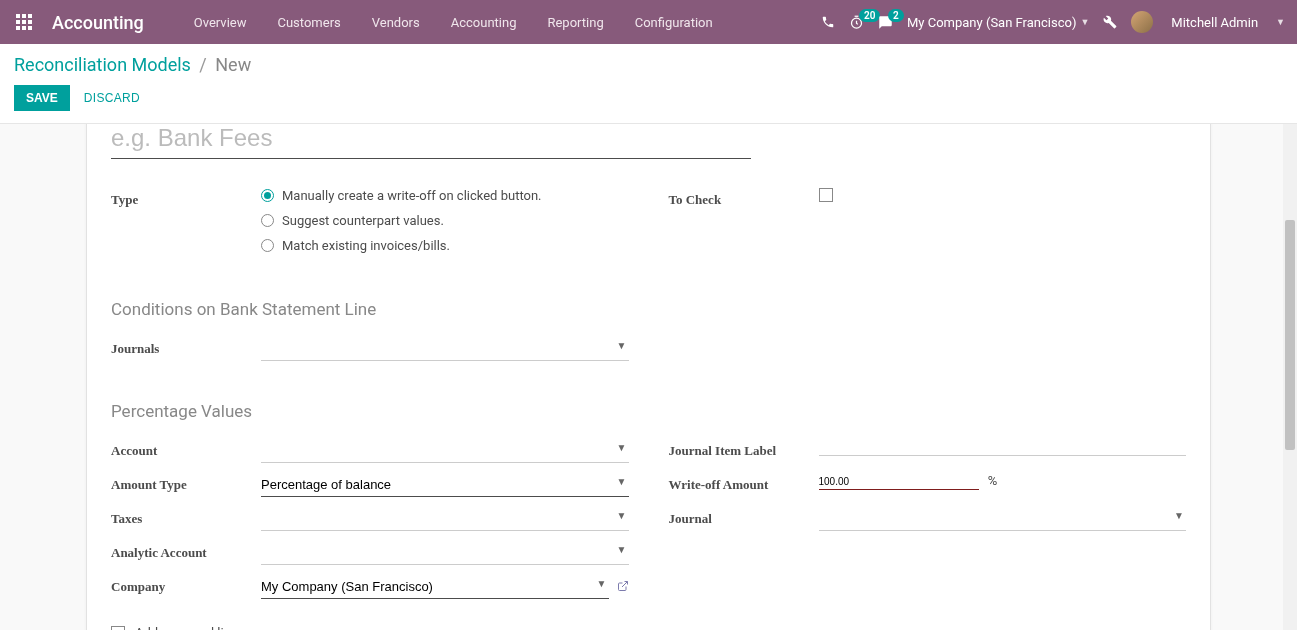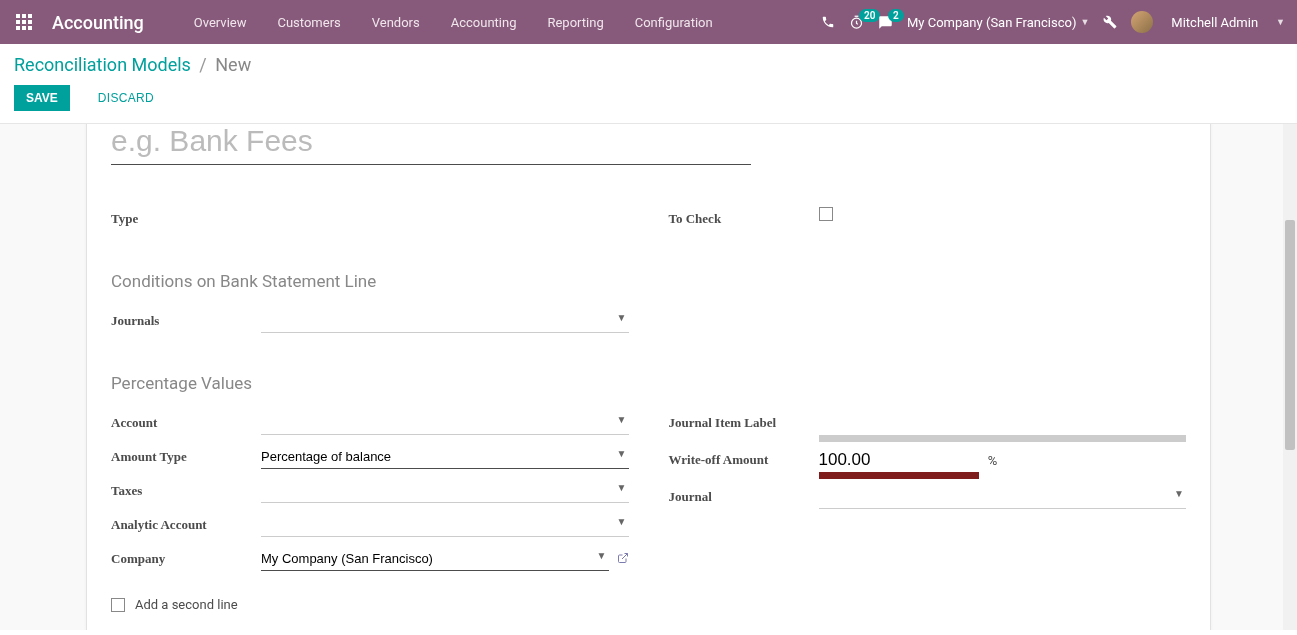--- a/index.html
+++ b/index.html
@@ -19,28 +19,28 @@
 .company-switch { color: #fff; font-size: 13px; cursor: pointer; display: flex; align-items: center; gap: 4px; }
 .user-menu { color: #fff; font-size: 13px; cursor: pointer; display: flex; align-items: center; gap: 18px; }
 .avatar { width: 22px; height: 22px; border-radius: 50%; background: linear-gradient(135deg,#d4a574,#8b6f47); display:inline-block; }
 .caret { font-size: 9px; opacity: .8; }
 
 
 .control-panel { padding: 10px 14px 12px; border-bottom: 1px solid #e6e6e6; }
 .breadcrumb { font-size: 18px; color: #888; margin-bottom: 10px; }
 .breadcrumb .bc-parent { color: #00a09d; cursor: pointer; }
 .breadcrumb .bc-sep { color: #999; margin: 0 4px; }
-.actions { display: flex; align-items: center; gap: 28px; }
+.actions { display: flex; align-items: center; gap: 14px; }
 .btn-save { background: #00a09d; color: #fff; border: none; padding: 6px 12px; font-size: 12px; font-weight: 600; cursor: pointer; }
 .btn-discard { background: transparent; border: none; color: #00a09d; font-size: 12px; font-weight: 400; cursor: pointer; letter-spacing: .3px; }
 
 
 .form-viewport { position: relative; height: calc(635px - 44px - 85px); overflow: hidden; background:#f9f9f9; }
 .sheet { background: #fff; width: 1125px; margin: 0 auto; border: 1px solid #e2e2e2; box-shadow: 0 1px 3px rgba(0,0,0,.05); padding: 0 24px 24px; position: relative; top: -5px; }
-.name-input { width: 640px; font-size: 30px; font-weight: 500; color: #bbb; border: none; border-bottom: 1px solid #4c4c4c; padding: 4px 0 6px; outline: none; background: transparent; margin-bottom: 42px; }
+.name-input { width: 640px; font-size: 24px; font-weight: 500; color: #bbb; border: none; border-bottom: 1px solid #4c4c4c; padding: 4px 0 6px; outline: none; background: transparent; margin-bottom: 29px; }
 .name-input::placeholder { color: #bbb; }
 
 .two-col { display: flex; gap: 40px; }
 .col { flex: 1; }
 
 .field-row { display: flex; align-items: flex-start; margin-bottom: 6px; min-height: 28px; }
 .field-row.top { align-items: flex-start; }
 .flabel { width: 150px; font-size: 13px; font-weight: 700; color: #4c4c4c; padding-top: 4px; font-family: Liberation Serif, serif; }
 .fval { flex: 1; }
 
@@ -53,21 +53,21 @@
 
 .section-title { font-size: 17px; color: #888; font-weight: 400; margin: 30px 0 18px; }
 
 .m2o { position: relative; border-bottom: 1px solid #ccc; height: 24px; display:flex; align-items:center; }
 .m2o input { border:none; outline:none; width:100%; font-size:13px; background:transparent; }
 .m2o .dd { position:absolute; right:2px; top:3px; color:#666; font-size:10px; }
 .m2o.filled { border-bottom-color:#4c4c4c; }
 
 .ext-link { color:#7c7bad; margin-left:8px; cursor:pointer; font-size:12px; }
 
-.txt-input { border:none; border-bottom:7px solid #7f1d1d; width:160px; font-size:17px; padding:2px 0; outline:none; }
+.txt-input { border:none; border-bottom:1px solid #7f1d1d; width:160px; font-size:10px; padding:2px 0; outline:none; }
 .unit { margin-left:6px; font-size:13px; }
 
 .addline { display:flex; align-items:center; gap:10px; margin-top:22px; font-size:13px; }
 
 .vscroll { position:absolute; right:0; top:0; bottom:0; width:14px; background:#f1f1f1; }
 .vscroll .thumb { position:absolute; left:2px; right:2px; top:96px; height:230px; background:#c1c1c1; border-radius:2px; }
 </style>
 </head>
 <body>
 
@@ -146,20 +146,34 @@
 
 <div class="form-viewport">
   <div class="sheet">
 
     <input class="name-input" placeholder="e.g. Bank Fees" style="">
 
     <div class="two-col">
       <div class="col">
         <div class="field-row top">
           <div class="flabel">Type</div>
+          <div class="fval">
+            <div class="radio-opt">
+              <span class="radio checked"></span>
+              <span>Manually create a write-off on clicked button.</span>
+            </div>
+            <div class="radio-opt">
+              <span class="radio"></span>
+              <span>Suggest counterpart values.</span>
+            </div>
+            <div class="radio-opt">
+              <span class="radio"></span>
+              <span>Match existing invoices/bills.</span>
+            </div>
+          </div>
         </div>
       </div>
       <div class="col">
         <div class="field-row">
           <div class="flabel">To Check</div>
           <div class="fval"><span class="checkbox"></span></div>
         </div>
       </div>
     </div>
 

